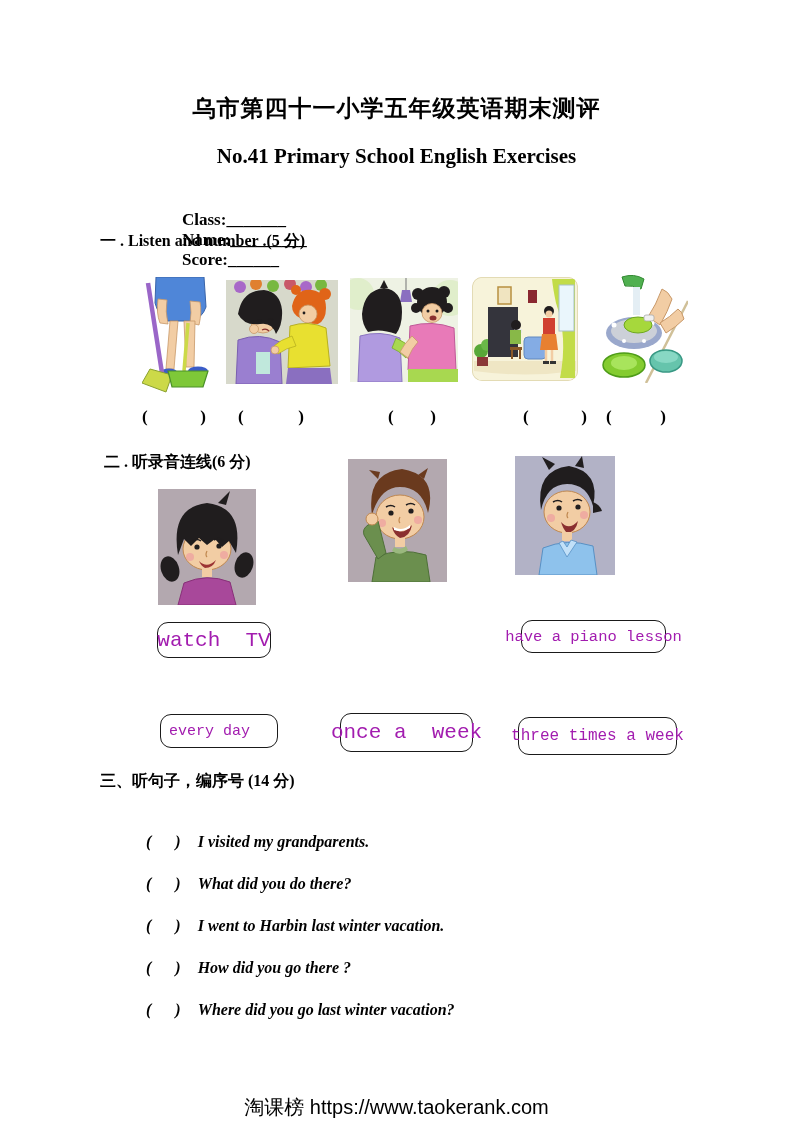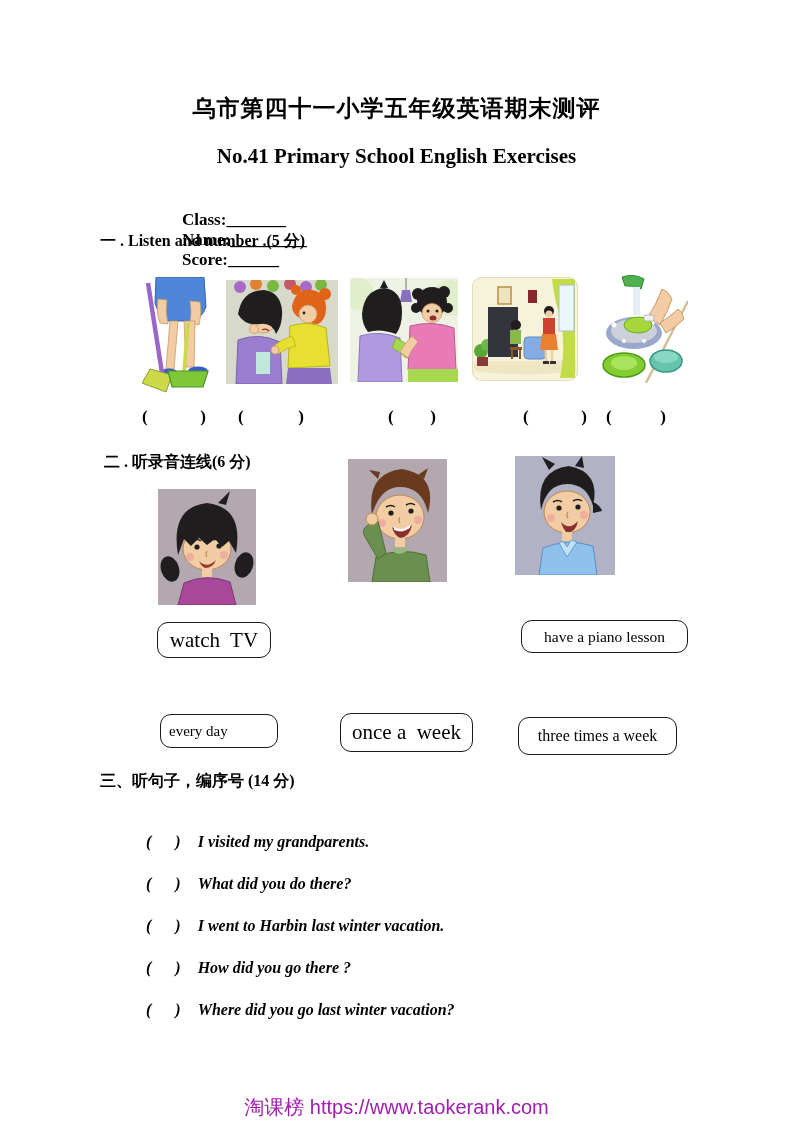--- a/index.html
+++ b/index.html
@@ -12,28 +12,28 @@
   .title-en{top:144px;left:0;width:100%;text-align:center;font-size:21px;font-weight:bold;}
   .meta{top:190px;left:165px;font-size:17px;font-weight:bold;white-space:pre;}
   .meta span{margin-right:30px;}
   .sec-head{font-size:16px;font-weight:bold;white-space:pre;}
   .pic{position:absolute;display:block;}
   .pic.rounded{border-radius:10px;}
   .paren-pair{position:absolute;display:flex;justify-content:space-between;font-size:17px;font-weight:bold;}
   .phrase-box{
     position:absolute;border:1.5px solid #1a1a1a;border-radius:11px;
     display:flex;align-items:center;justify-content:center;
-    font-family:Liberation Serif, serif;color:#000000;
+    font-family:Liberation Mono, monospace;color:#a21caf;
     white-space:pre;box-sizing:border-box;background:#fff;
   }
   .phrase-box.left{justify-content:flex-start;padding-left:8px;}
   .q-item{position:absolute;left:130px;font-size:16px;font-weight:bold;white-space:pre;font-style:italic;}
   .q-item .close{margin-left:24px;}
   .q-item .q-text{margin-left:17px;}
-  .footer{top:1094px;left:0;width:100%;text-align:center;font-size:20px;color:#a21caf;
+  .footer{top:1094px;left:0;width:100%;text-align:center;font-size:20px;color:#000000;
     font-family:"Liberation Sans","DejaVu Sans",sans-serif;}
 </style>
 </head>
 <body>
 
 <div class="page">
 
   <div class="abs title-cn">乌市第四十一小学五年级英语期末测评</div>
   <div class="abs title-en">No.41 Primary School English Exercises</div>
   <div class="abs meta">
@@ -238,21 +238,21 @@
     <path d="M53 56 q-2 4 0 6" stroke="#c08850" stroke-width="1.2" fill="none"></path>
     <path d="M46 66 Q54 75 63 65 Q61 76 52 77 Q48 73 46 66 Z" fill="#8a2f2f"></path>
     <circle cx="36" cy="62" r="4" fill="#eda0a0" opacity="0.75"></circle>
       <circle cx="69" cy="59" r="4" fill="#eda0a0" opacity="0.75"></circle>
     <rect x="47" y="76" width="10" height="9" fill="#f2cda4"></rect>
     <path d="M28 92 Q52 82 78 90 L82 119 L24 119 Z" fill="#8ec2ec" stroke="#5890c4" stroke-width="1"></path>
     <path d="M44 87 L52 101 L62 86 L56 84 L52 91 L48 85 Z" fill="#c2e0f8" stroke="#5890c4" stroke-width="0.8"></path>
   </svg>
 
   <div class="phrase-box" style="left:157px;top:622px;width:114px;height:36px;font-size:21px;">watch  TV</div>
-  <div class="phrase-box" style="left:521px;top:620px;width:167px;height:33px;font-size:15.5px;">have a piano lesson</div>
+  <div class="phrase-box" style="left:521px;top:620px;width:145px;height:33px;font-size:15.5px;">have a piano lesson</div>
 
   <div class="phrase-box left" style="left:160px;top:714px;width:118px;height:34px;font-size:15px;">every day</div>
   <div class="phrase-box" style="left:340px;top:713px;width:133px;height:39px;font-size:21px;">once a  week</div>
   <div class="phrase-box" style="left:518px;top:717px;width:159px;height:38px;font-size:16px;">three times a week</div>
 
   <div class="abs sec-head" style="left:100px;top:771px;">三、听句子，编序号 (14 分)</div>
 
   <div class="q-item" style="top:815px;">
     <span>(</span><span class="close">)</span><span class="q-text">I visited my grandparents.</span>
   </div>

